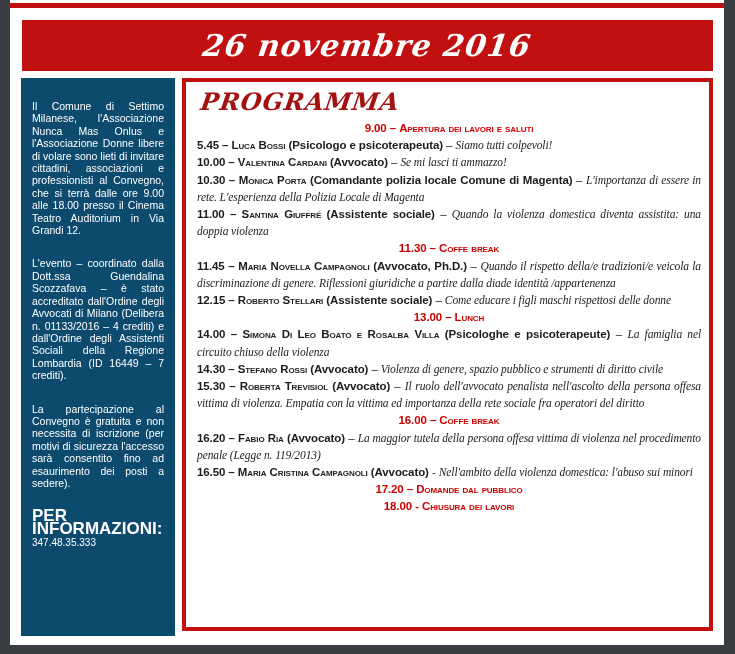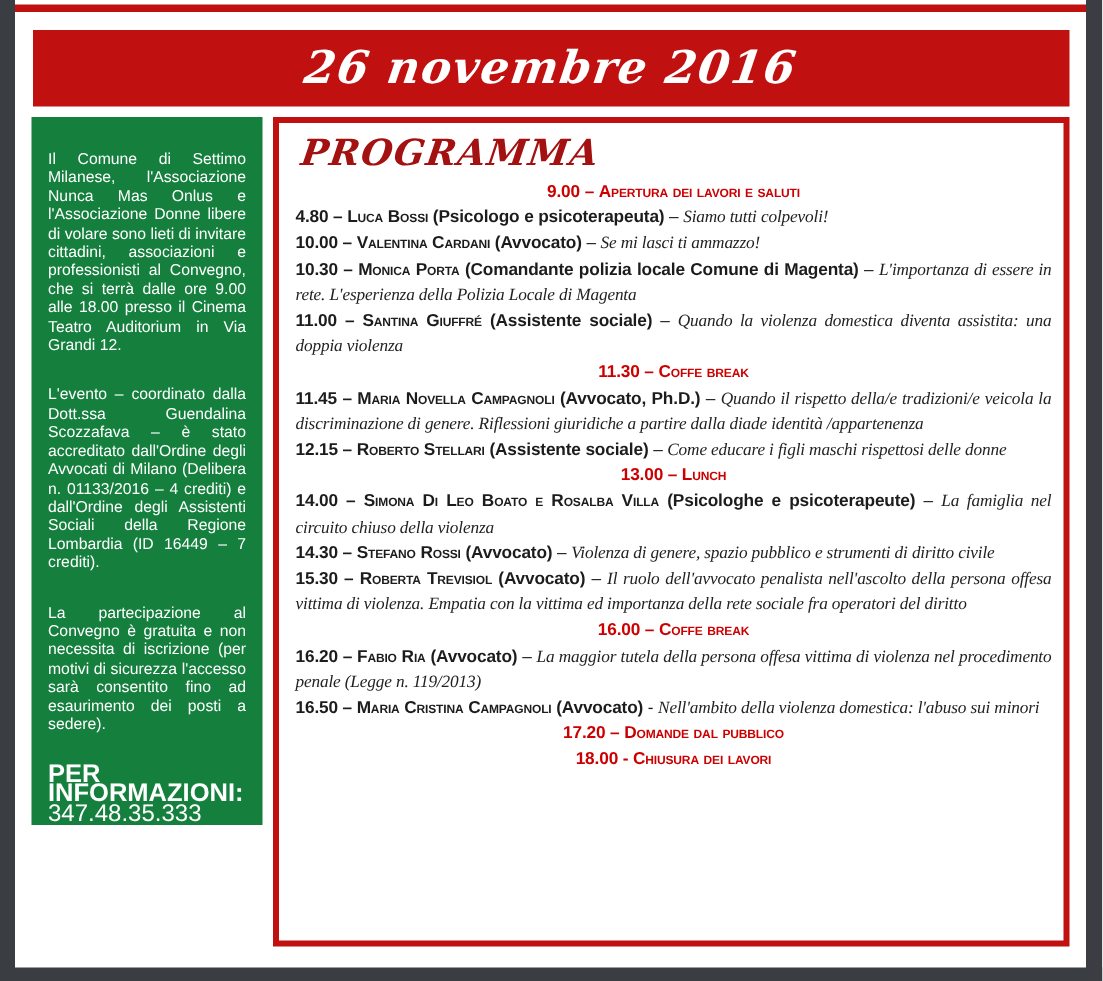--- a/index.html
+++ b/index.html
@@ -18,27 +18,27 @@
   .banner {
     position:absolute; left:22px; top:20px; width:691px; height:51px;
     background:#c11010; display:flex; align-items:center; justify-content:center;
   }
   .banner-date {
     color:#ffffff; font-family:"DejaVu Serif", serif; font-style:italic; font-weight:bold;
     font-size:30px; transform:skewX(-8deg); letter-spacing:1px; white-space:nowrap;
   }
   
   .sidebar {
-    position:absolute; left:21px; top:78px; width:154px; height:472px;
-    background:#15803d; box-sizing:border-box; padding:22px 11px 8px 11px;
+    position:absolute; left:21px; top:78px; width:154px; height:558px;
+    background:#0c4a6e; box-sizing:border-box; padding:22px 11px 8px 11px;
     color:#ffffff; font-size:10.5px; line-height:12.4px; overflow:hidden;
   }
   .sidebar p.para { margin:0 0 21px 0; text-align:justify; }
   .sidebar .info-label { margin:14px 0 2px 0; font-weight:bold; font-size:17px; letter-spacing:0; }
-  .sidebar .phone { margin:0; font-size:16px; }
+  .sidebar .phone { margin:0; font-size:10px; }
   
   .program {
     position:absolute; left:182px; top:78px; width:531px; height:553px;
     background:#ffffff; border:4px solid #c11010; box-sizing:border-box;
     padding:3px 8px 0 11px; overflow:hidden;
   }
   .program-title {
     margin:2px 0 4px 2px; color:#a31111; font-family:"DejaVu Serif", serif;
     font-style:italic; font-weight:bold; font-size:24px; transform:skewX(-8deg);
     transform-origin:left bottom; letter-spacing:1px;
@@ -72,21 +72,21 @@
     <p class="para">La partecipazione al Convegno è gratuita e non necessita di iscrizione (per motivi di sicurezza l'accesso sarà consentito fino ad esaurimento dei posti a sedere).</p>
     <p class="info-label">PER INFORMAZIONI:</p>
     <p class="phone">347.48.35.333</p>
   </div>
 
   <div class="program">
     <div class="program-title">PROGRAMMA</div>
 
     <p class="line red"><b class="lead">9.00 – </b><b class="sc">Apertura dei lavori e saluti</b></p>
 
-    <p class="line"><b class="lead">4.80 – </b><b class="sp">Luca Bossi</b><b class="role"> (Psicologo e psicoterapeuta)</b><span class="dash"> – </span><i class="talk-title">Siamo tutti colpevoli!</i></p>
+    <p class="line"><b class="lead">5.45 – </b><b class="sp">Luca Bossi</b><b class="role"> (Psicologo e psicoterapeuta)</b><span class="dash"> – </span><i class="talk-title">Siamo tutti colpevoli!</i></p>
 
     <p class="line"><b class="lead">10.00 – </b><b class="sp">Valentina Cardani</b><b class="role"> (Avvocato)</b><span class="dash"> – </span><i class="talk-title">Se mi lasci ti ammazzo!</i></p>
 
     <p class="line"><b class="lead">10.30 – </b><b class="sp">Monica Porta</b><b class="role"> (Comandante polizia locale Comune di Magenta)</b><span class="dash"> – </span><i class="talk-title">L'importanza di essere in rete. L'esperienza della Polizia Locale di Magenta</i></p>
 
     <p class="line"><b class="lead">11.00 – </b><b class="sp">Santina Giuffré</b><b class="role"> (Assistente sociale)</b><span class="dash"> – </span><i class="talk-title">Quando la violenza domestica diventa assistita: una doppia violenza</i></p>
 
     <p class="line red"><b class="lead">11.30 – </b><b class="sc">Coffe break</b></p>
 
     <p class="line"><b class="lead">11.45 – </b><b class="sp">Maria Novella Campagnoli</b><b class="role"> (Avvocato, Ph.D.)</b><span class="dash"> – </span><i class="talk-title">Quando il rispetto della/e tradizioni/e veicola la discriminazione di genere. Riflessioni giuridiche a partire dalla diade identità /appartenenza</i></p>

